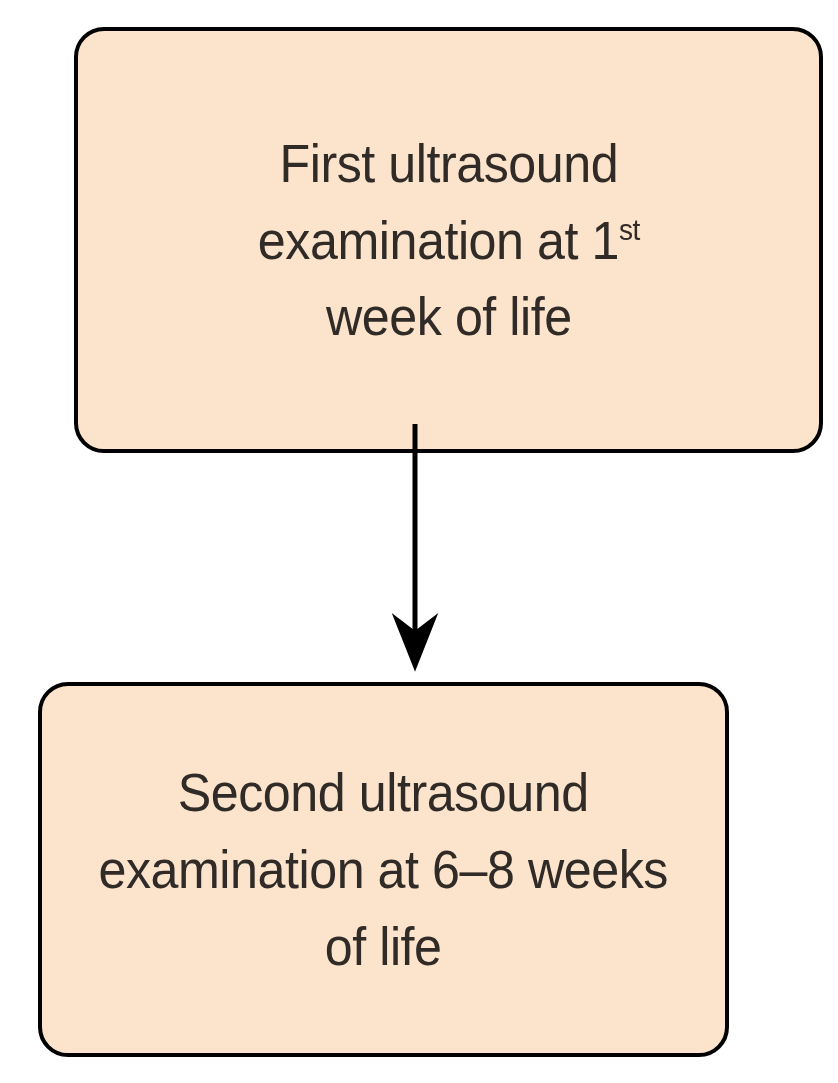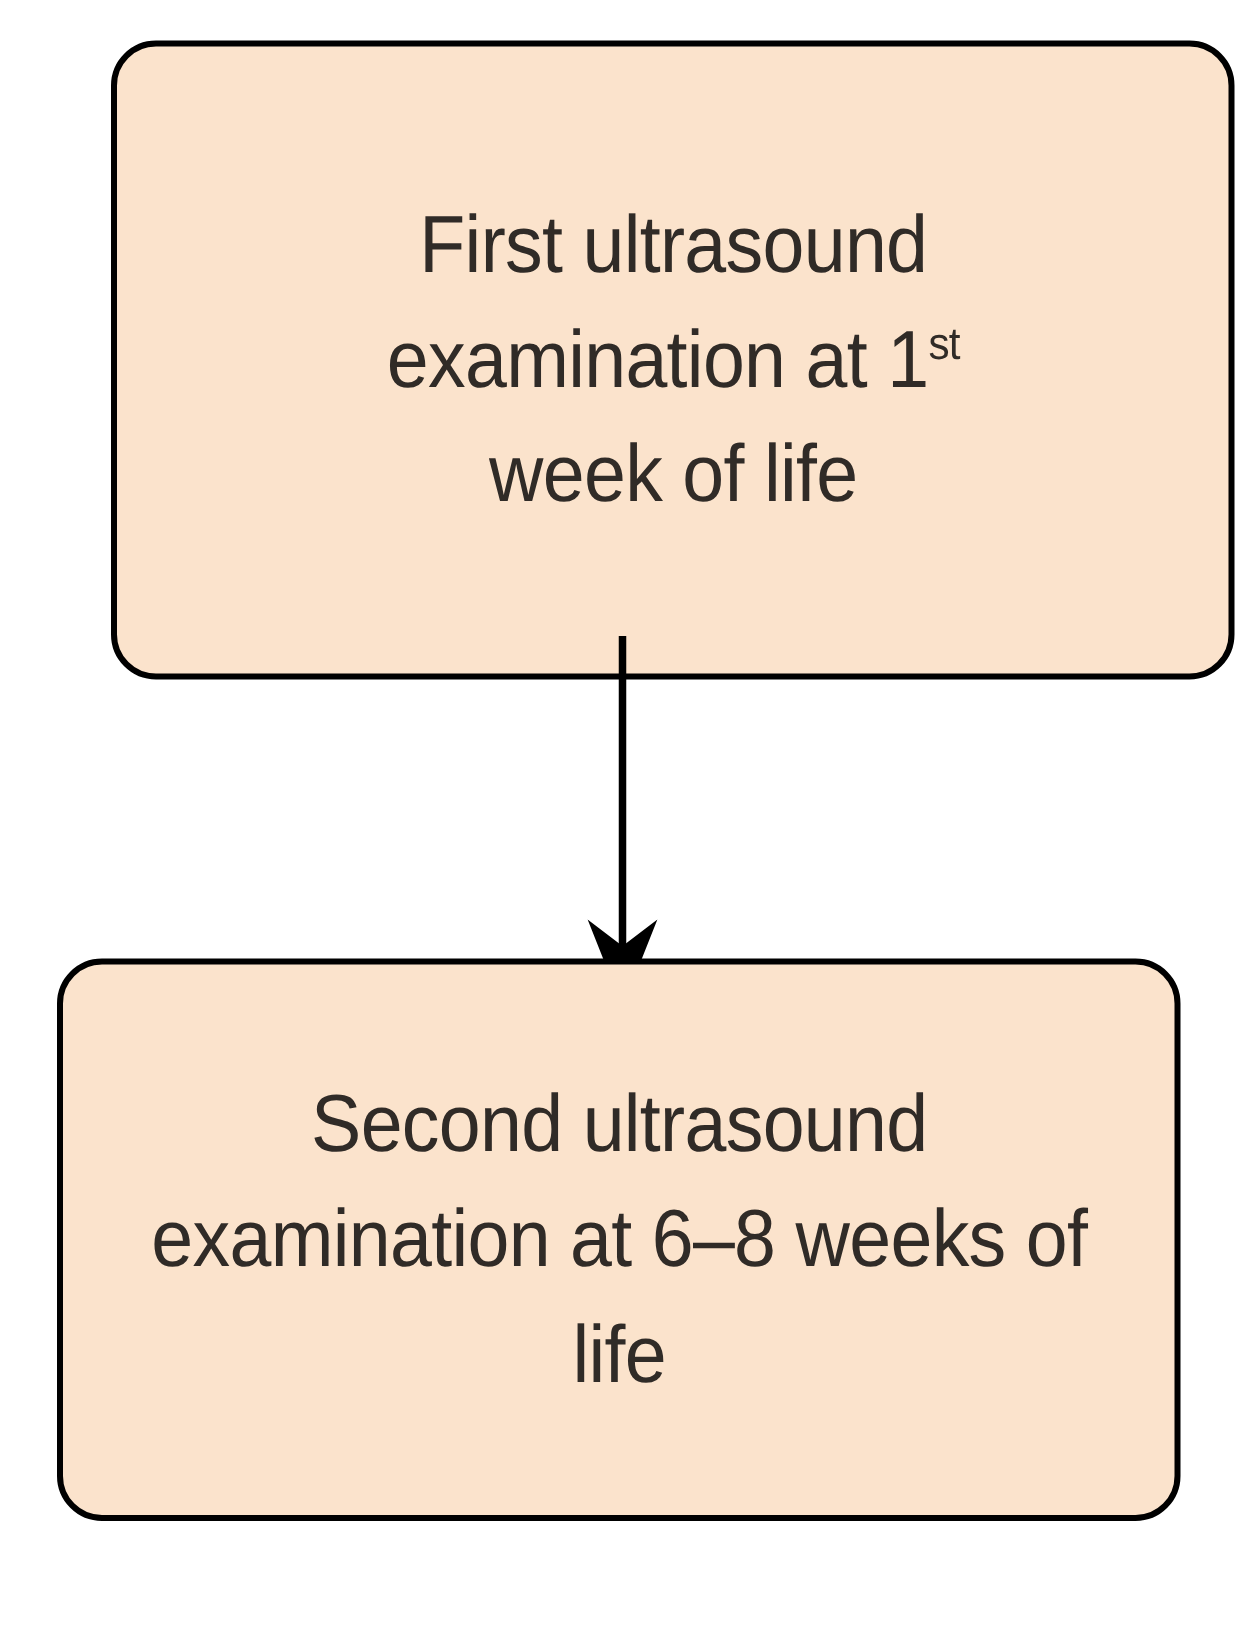--- a/index.html
+++ b/index.html
@@ -47,21 +47,21 @@
     white-space: pre-line;
   }
 
   .node-label sup {
     font-size: 0.56em;
     vertical-align: 0.62em;
     line-height: 0;
   }
 
   #node-first  { left: 38px; top: 27px;  width: 749px; height: 426px; margin-left: 36px; }
-  #node-second { left: 38px; top: 639px; width: 749px; height: 375px; }
+  #node-second { left: 38px; top: 682px; width: 691px; height: 375px; }
 
   
   #connector {
     position: absolute;
     left: 0;
     top: 0;
     width: 838px;
     height: 1083px;
     pointer-events: none;
   }

